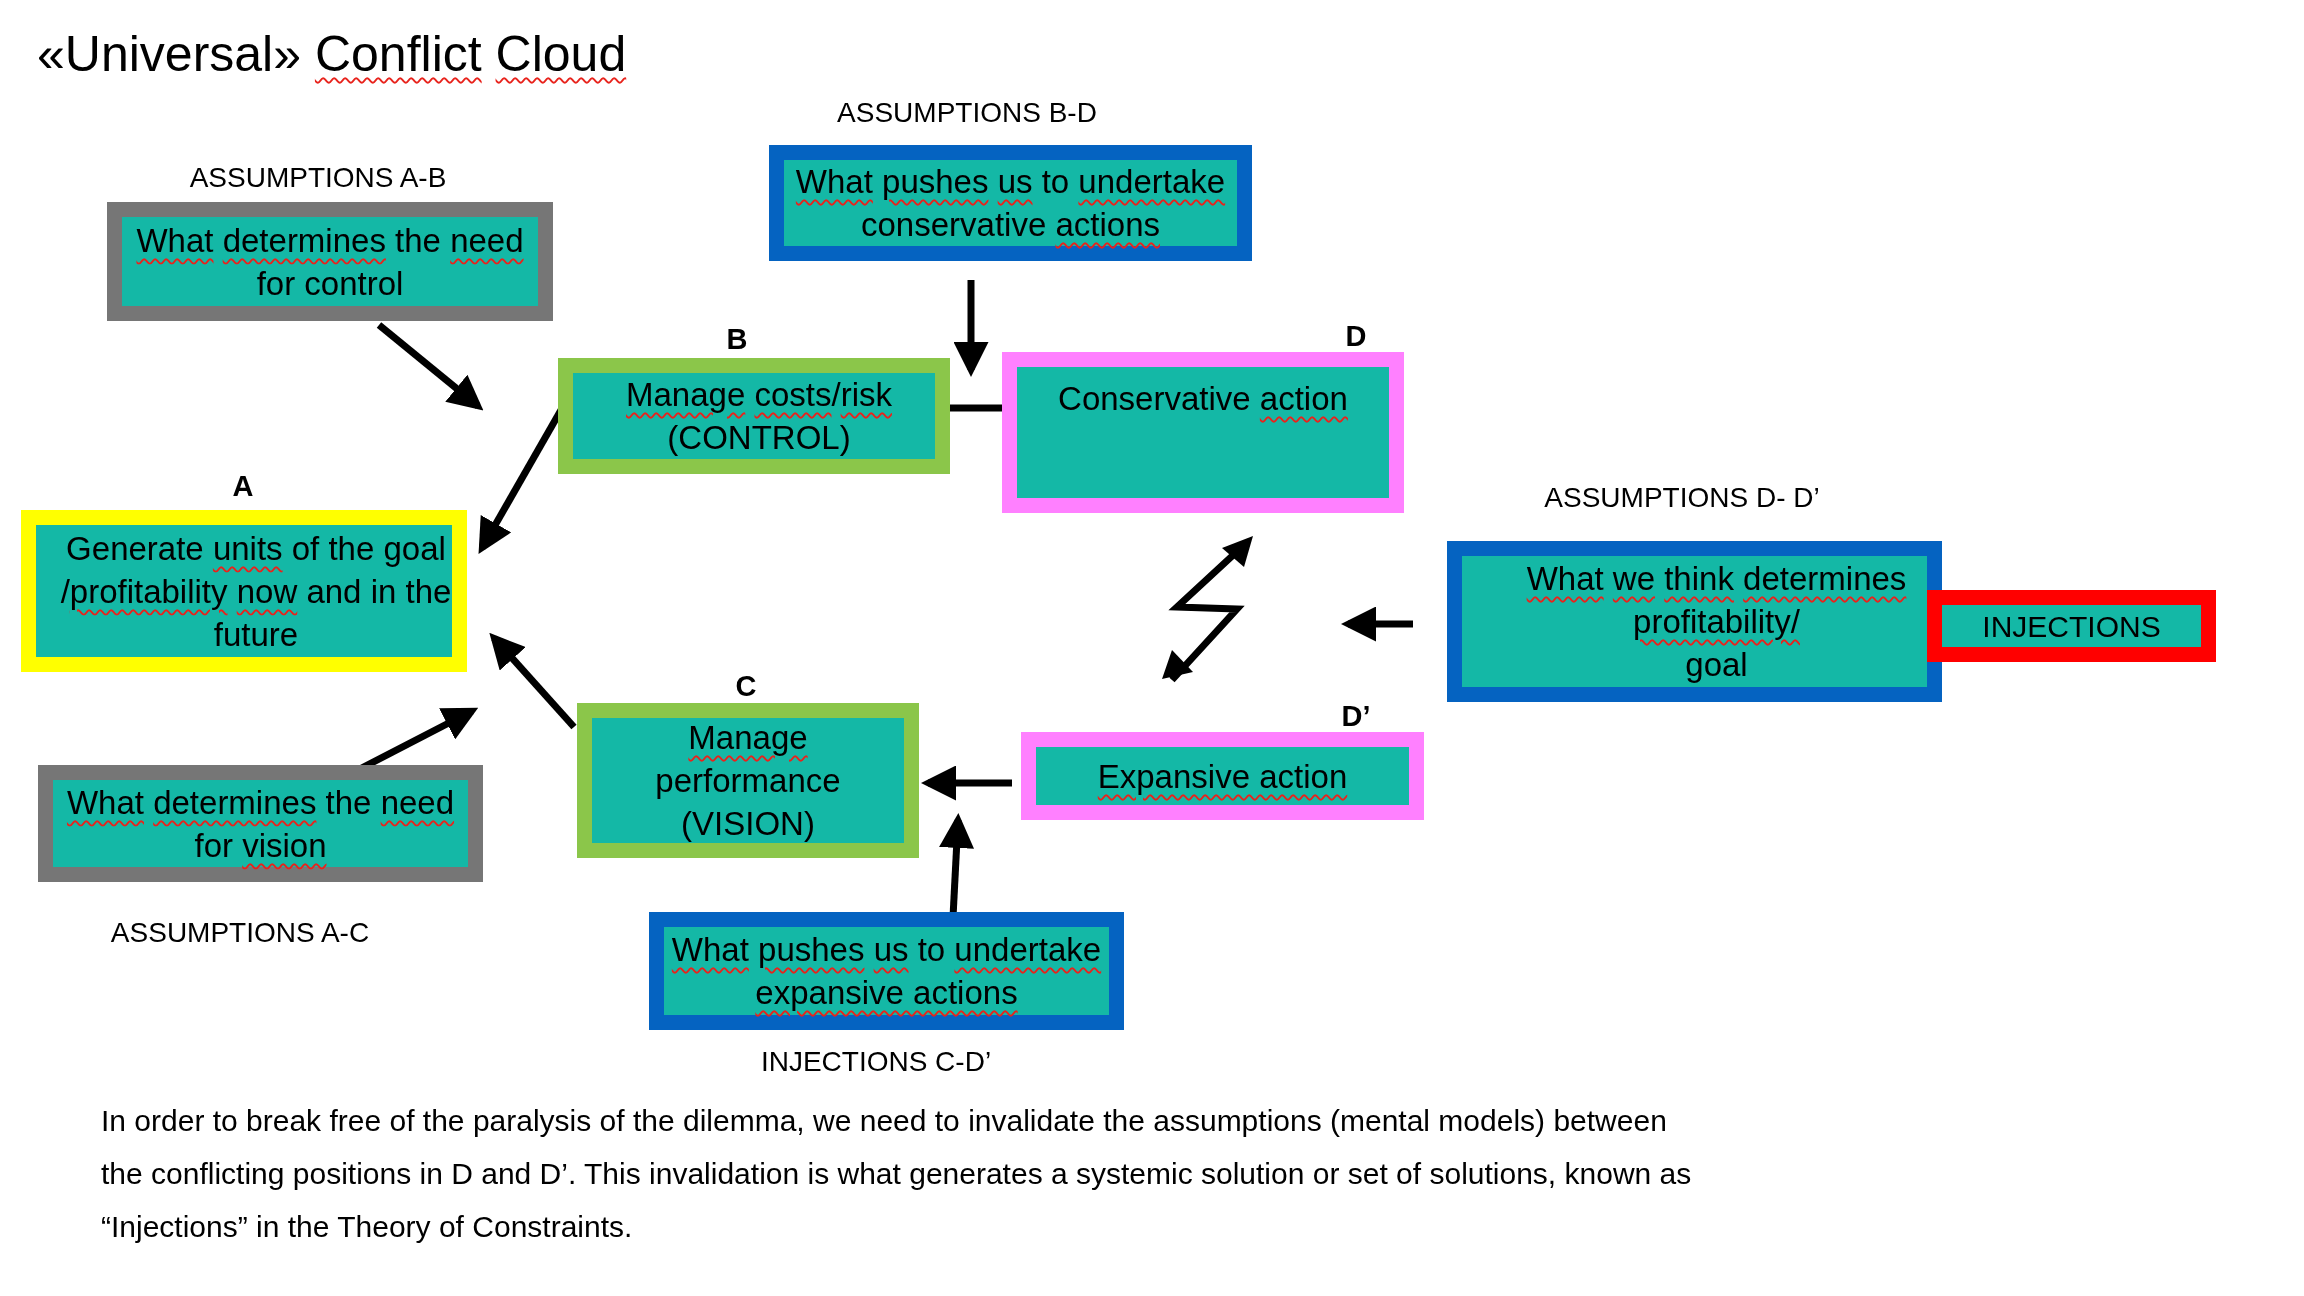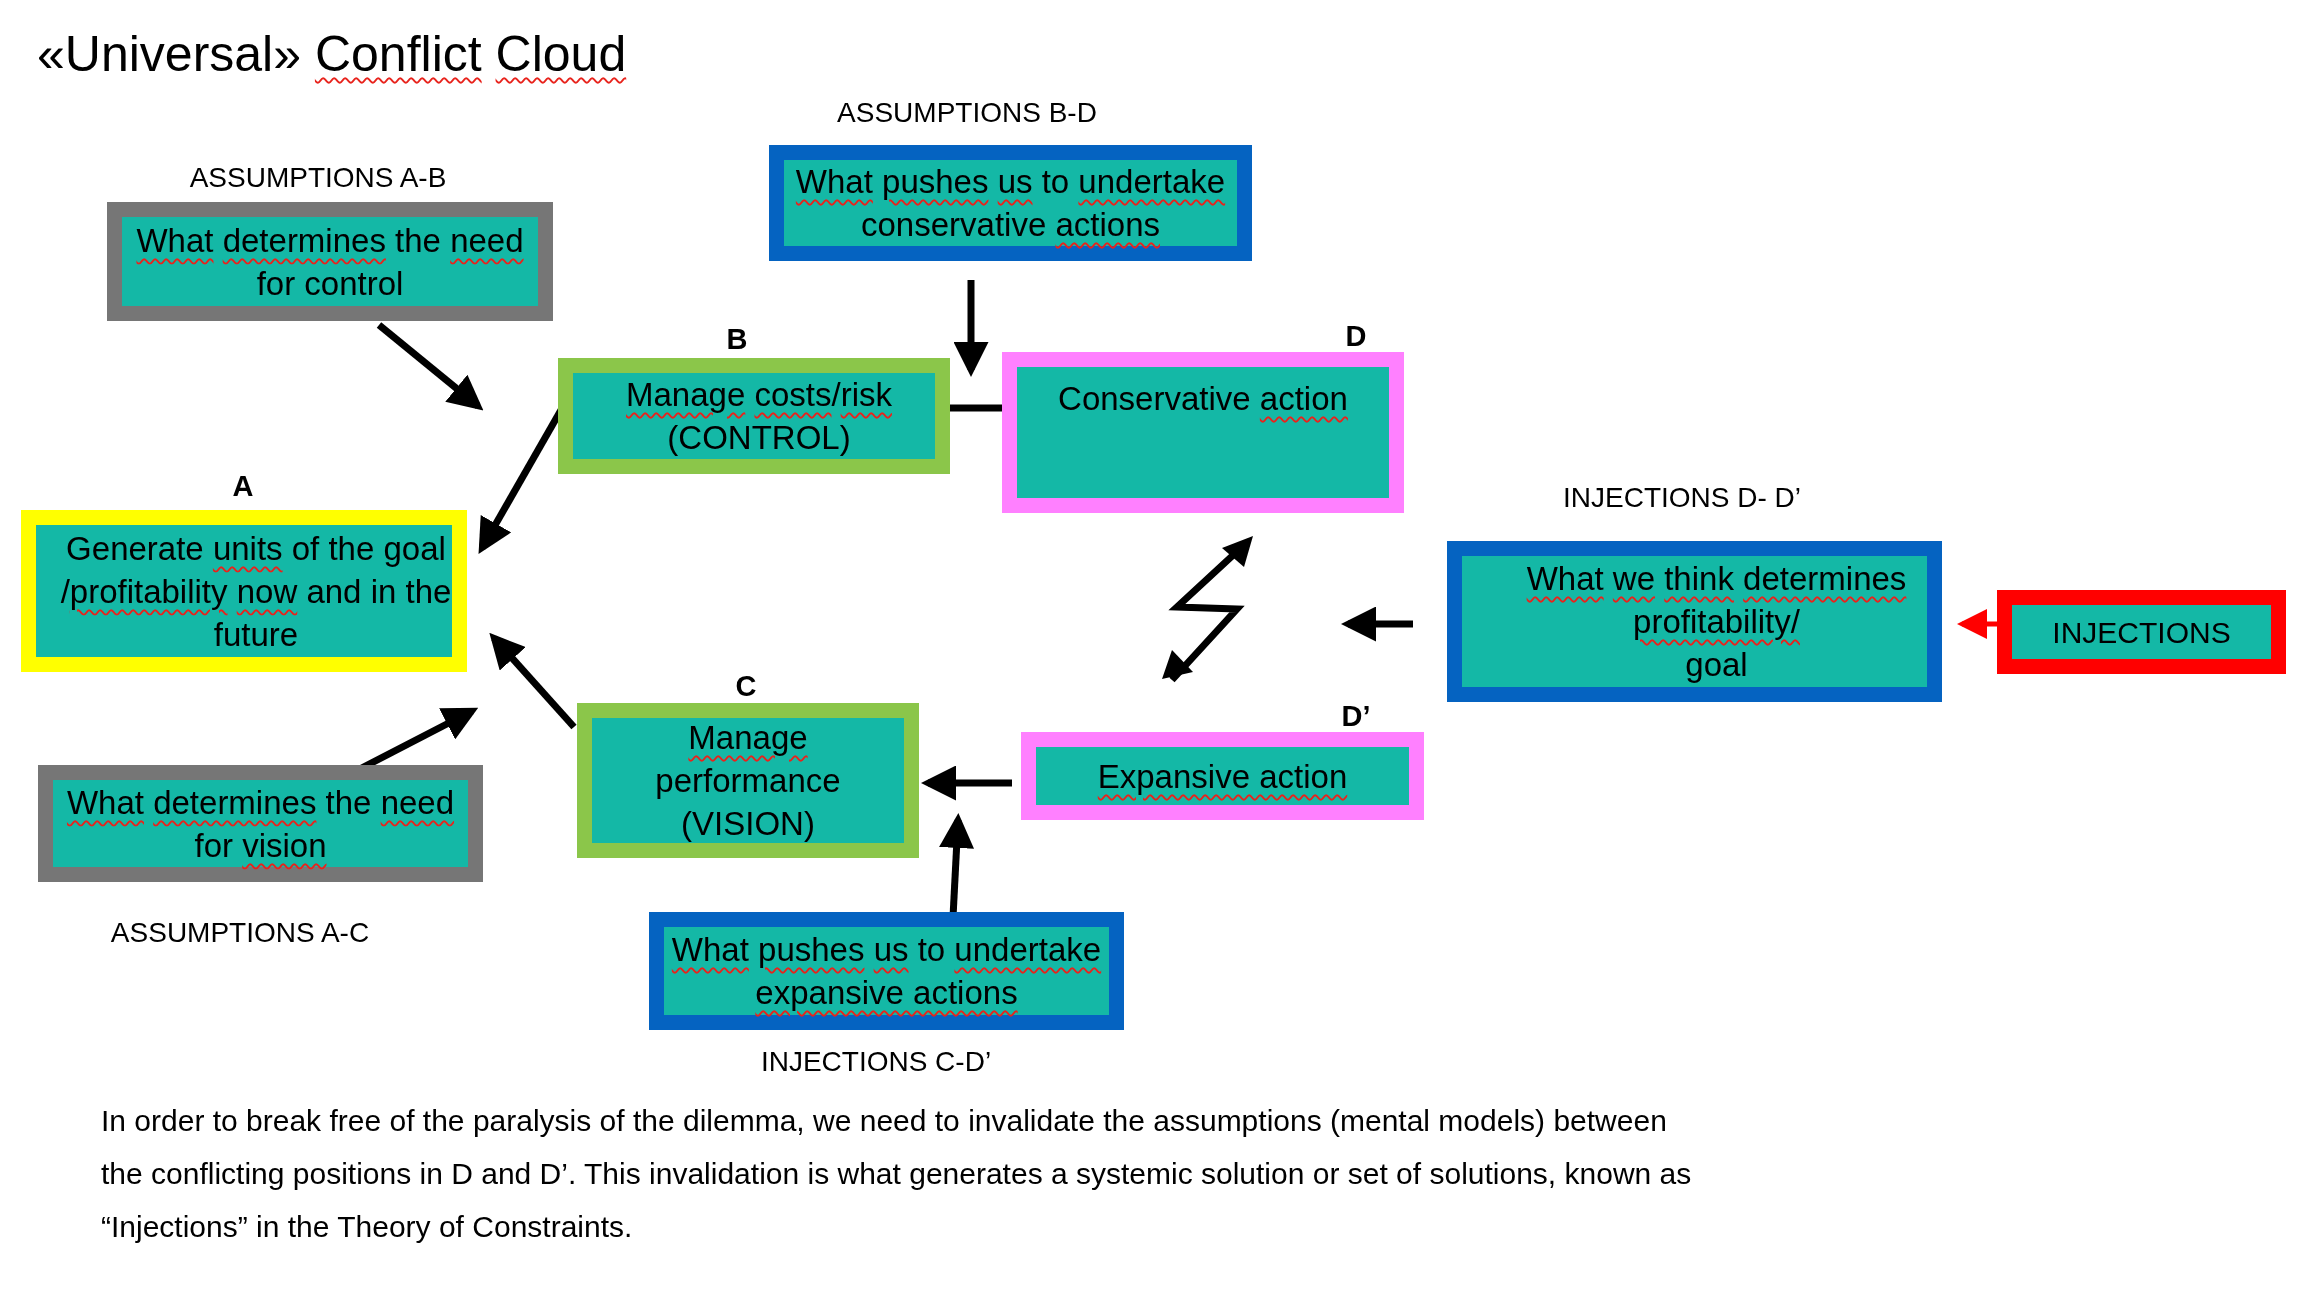--- a/index.html
+++ b/index.html
@@ -66,21 +66,21 @@
     <polyline points="1172,680 1237,609 1177,607 1243,546" fill="none" stroke="#000" stroke-width="7" stroke-linejoin="miter"></polyline>
     <path d="M1253,536 L1222,548 L1244,567 Z" fill="#000"></path>
     <path d="M1162,679 L1172,650 L1193,672 Z" fill="#000"></path>
   </g>
 </svg>
 
 <div class="abs label" style="left:318px; top:178px;">ASSUMPTIONS A-B</div>
 <div class="abs label" style="left:967px; top:113px;">ASSUMPTIONS  B-D</div>
 <div class="abs label" style="left:240px; top:933px;">ASSUMPTIONS A-C</div>
 <div class="abs label" style="left:876px; top:1062px;">INJECTIONS  C-D’</div>
-<div class="abs label" style="left:1682px; top:498px;">INJECTIONS D- D’</div>
+<div class="abs label" style="left:1682px; top:498px;">ASSUMPTIONS D- D’</div>
 
 <div class="abs node-letter" style="left:243px; top:486px;">A</div>
 <div class="abs node-letter" style="left:737px; top:339px;">B</div>
 <div class="abs node-letter" style="left:746px; top:686px;">C</div>
 <div class="abs node-letter" style="left:1356px; top:336px;">D</div>
 <div class="abs node-letter" style="left:1356px; top:716px;">D’</div>
 
 <div class="abs box gray center" style="left:107px; top:202px; width:446px; height:119px;">
   <div class="line"><span class="squig">What</span> <span class="squig">determines</span> the <span class="squig">need</span></div>
   <div class="line">for control</div>
@@ -125,21 +125,21 @@
   <div class="line"><span class="squig">What</span> <span class="squig">pushes</span> <span class="squig">us</span> to <span class="squig">undertake</span></div>
   <div class="line squig">expansive actions</div>
 </div>
 
 <div class="abs box blue center" style="left:1447px; top:541px; width:495px; height:161px;padding-left:44px;">
   <div class="line"><span class="squig">What</span> <span class="squig">we</span> <span class="squig">think</span> <span class="squig">determines</span></div>
   <div class="line squig">profitability/</div>
   <div class="line">goal</div>
 </div>
 
-<div class="abs box red center" style="left:1997px; top:590px; width:289px; height:84px; font-size:30px;">
+<div class="abs box red center" style="left:1927px; top:590px; width:289px; height:72px; font-size:30px;">
   <div class="line">INJECTIONS</div>
 </div>
 
 <div class="abs para">
   <span class="pl">In order to break free of the paralysis of the dilemma, we need to invalidate the assumptions (mental models) between</span>
   <span class="pl">the conflicting positions in D and D’. This invalidation is what generates a systemic solution or set of solutions, known as</span>
   <span class="pl">“Injections” in the Theory of Constraints.</span>
 </div>
 
 </body></html>

